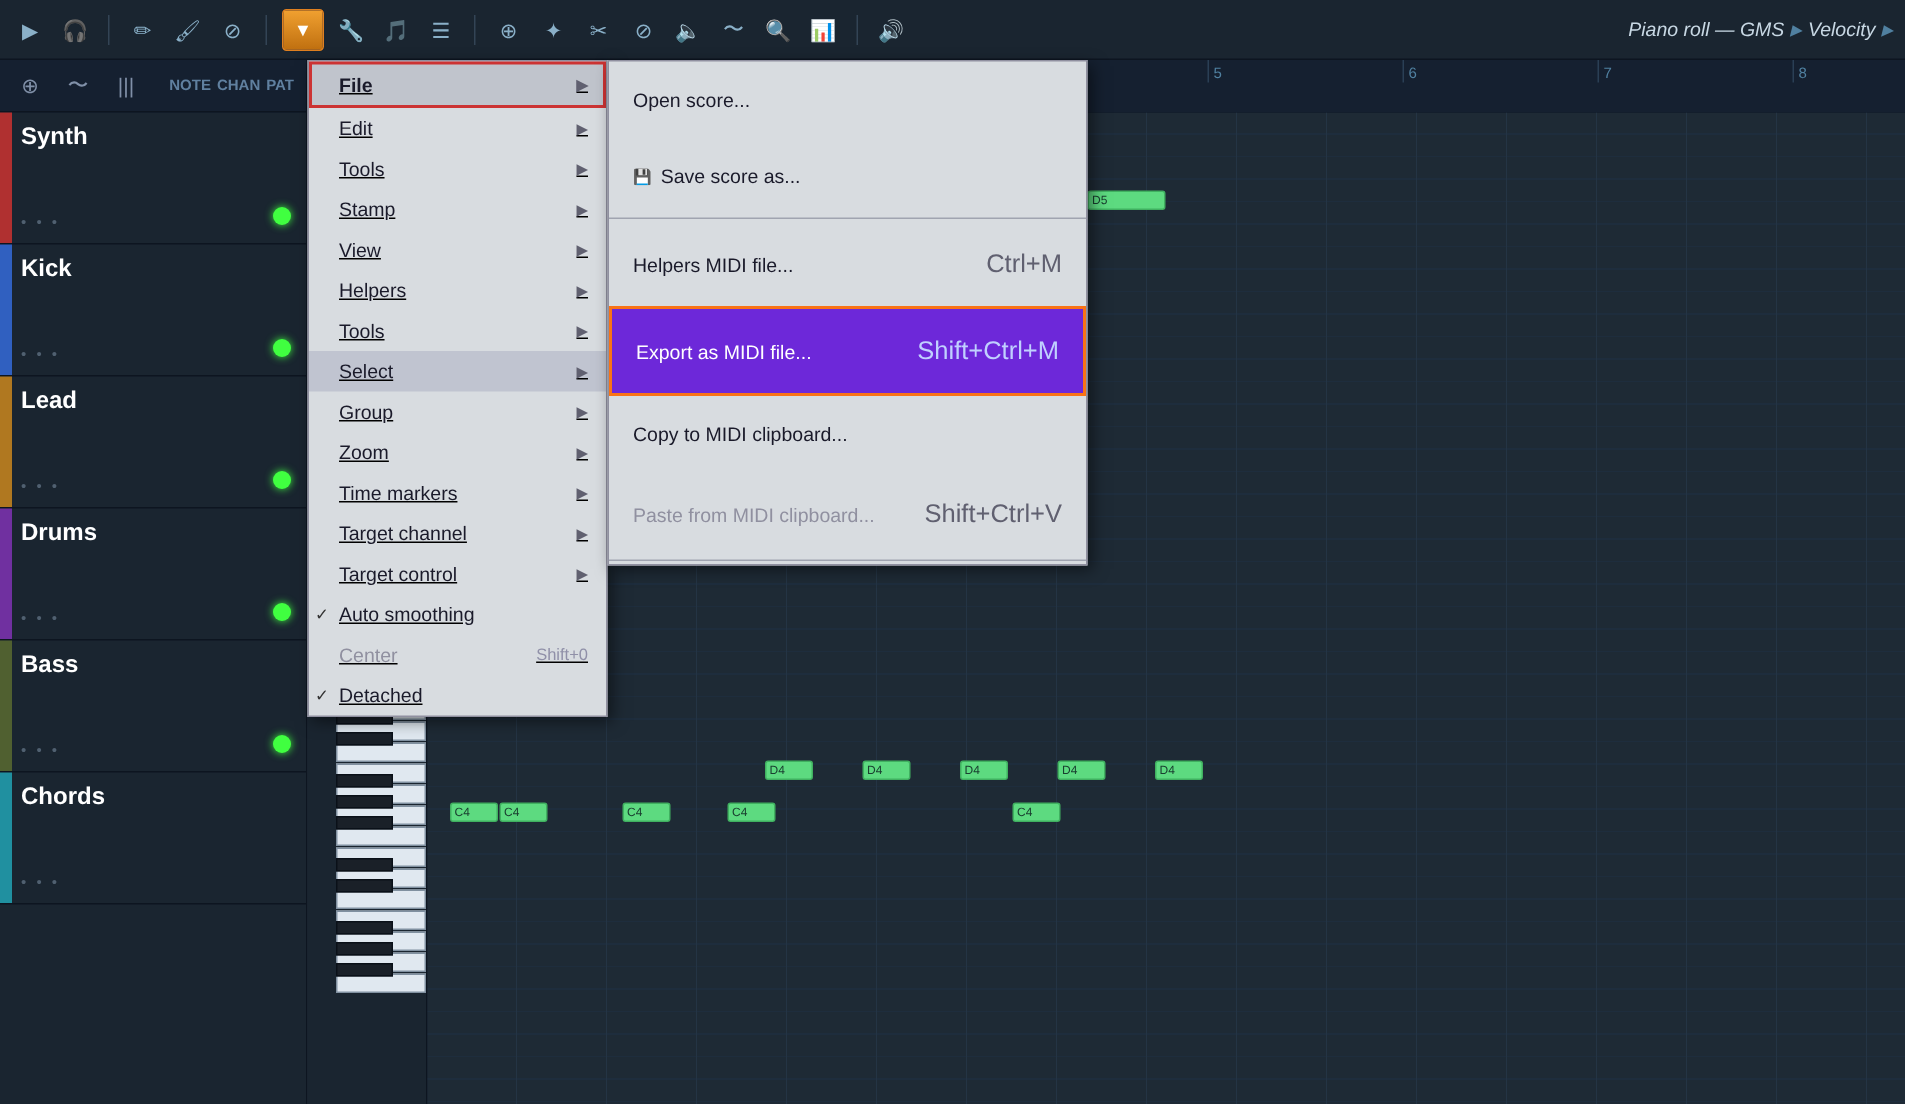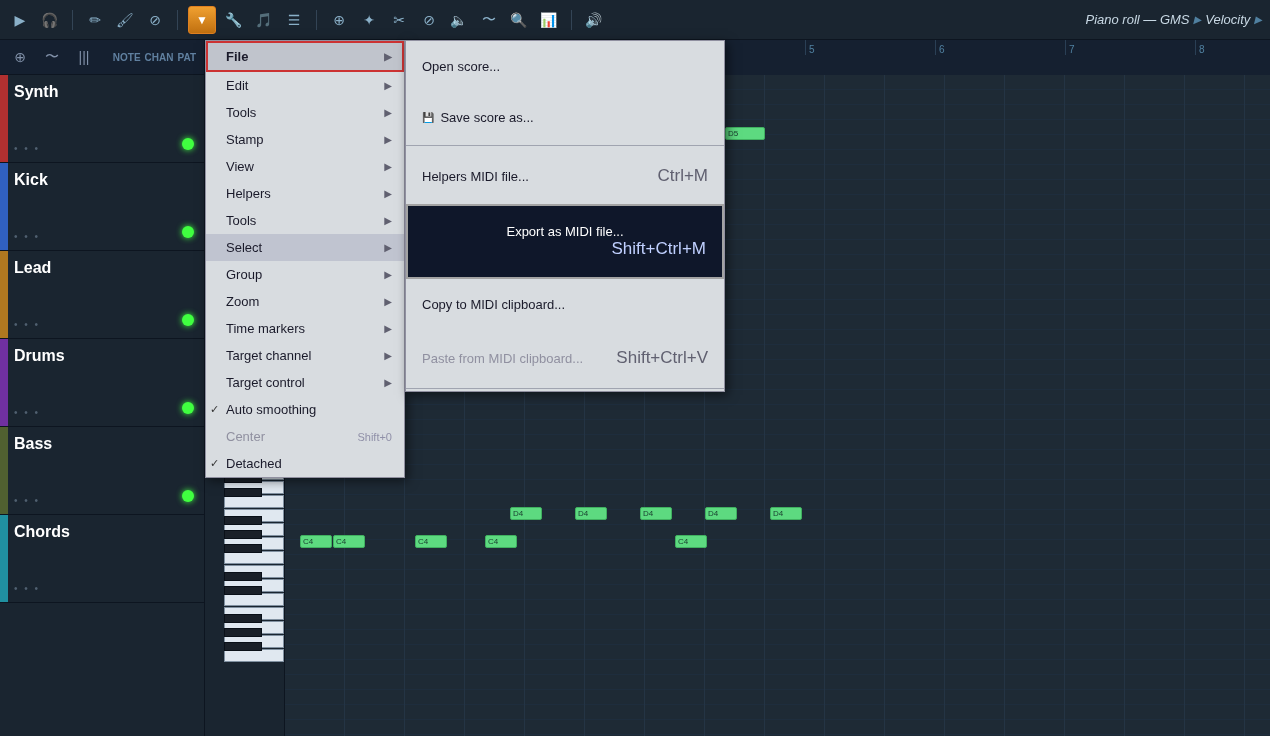--- a/index.html
+++ b/index.html
@@ -224,20 +224,21 @@
     
     .main-menu {
       position: absolute;
       top: 0;
       left: 205px;
       width: 200px;
       background: #d8dce0;
       border: 1px solid #9090a0;
       box-shadow: 3px 3px 10px rgba(0,0,0,0.5);
       pointer-events: all;
+      text-decoration: underline;
     }
     .menu-item {
       display: flex;
       align-items: center;
       padding: 6px 12px 6px 20px;
       cursor: pointer;
       font-size: 13px;
       color: #1a1a2a;
       position: relative;
       white-space: nowrap;
@@ -281,24 +282,23 @@
     .submenu-item {
       display: flex;
       align-items: center;
       padding: 18px 16px;
       cursor: pointer;
       font-size: 13px;
       color: #1a1a2a;
       position: relative;
     }
     .submenu-item.highlighted {
-      background: #0f172a;
+      background: #6d28d9;
       color: white;
-      border: 2px solid #a3a3a3;
-      flex-direction: column;
+      border: 2px solid #f97316;
     }
     .submenu-item.highlighted .shortcut {
       color: #c0d0ff;
     }
     .submenu-item.disabled {
       color: #9090a0;
       cursor: default;
     }
     .submenu-item .shortcut {
       margin-left: auto;
@@ -551,21 +551,21 @@
         </div>
 
       <div class="grid-area">
         <div class="grid-bg"></div>
 
         <div id="grid-dark-rows"></div>
 
         <div id="measure-lines"></div>
 
         <div id="notes-container">
-            <div class="note-block" style="left: 440px; top: 52px; width: 40px; height: 13px;">D5</div>
+            <div class="note-block" style="left: 440px; top: 52px; width: 52px; height: 13px;">D5</div>
             <div class="note-block" style="left: 70px; top: 262px; width: 28px; height: 13px;">..</div>
             <div class="note-block" style="left: 135px; top: 262px; width: 28px; height: 13px;">..</div>
             <div class="note-block" style="left: 200px; top: 262px; width: 28px; height: 13px;">..</div>
             <div class="note-block" style="left: 225px; top: 432px; width: 32px; height: 13px;">D4</div>
             <div class="note-block" style="left: 290px; top: 432px; width: 32px; height: 13px;">D4</div>
             <div class="note-block" style="left: 355px; top: 432px; width: 32px; height: 13px;">D4</div>
             <div class="note-block" style="left: 420px; top: 432px; width: 32px; height: 13px;">D4</div>
             <div class="note-block" style="left: 485px; top: 432px; width: 32px; height: 13px;">D4</div>
             <div class="note-block" style="left: 15px; top: 460px; width: 32px; height: 13px;">C4</div>
             <div class="note-block" style="left: 48px; top: 460px; width: 32px; height: 13px;">C4</div>

